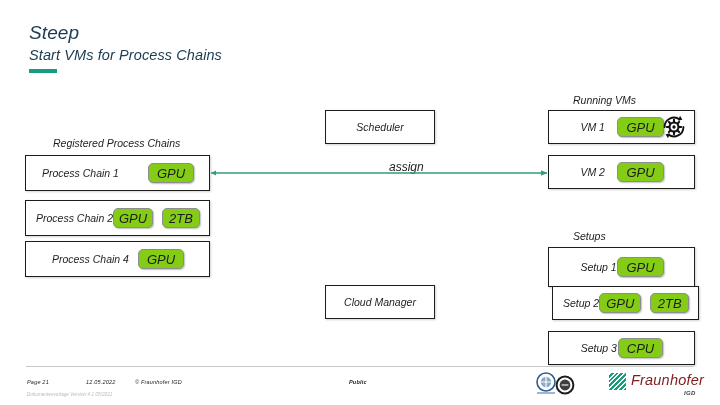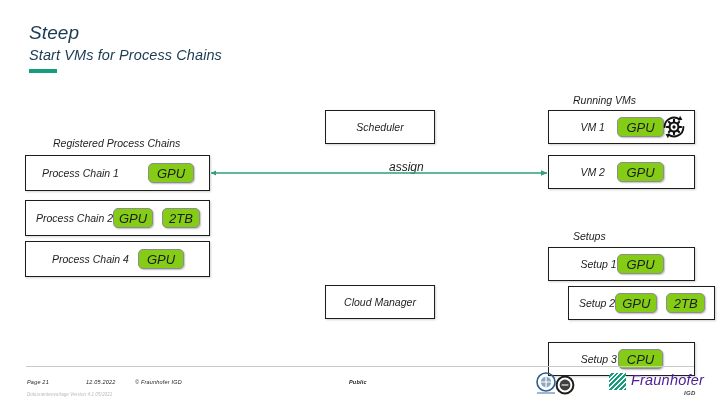--- a/index.html
+++ b/index.html
@@ -185,21 +185,21 @@
     margin-top: 1px;
     background:
       repeating-linear-gradient(
         -45deg,
         #179c7d 0px, #179c7d 2px,
         #ffffff 2px, #ffffff 3.4px
       );
   }
   .fh-word {
     font-size: 14.5px;
-    color: #4c1d95;
+    color: #7f1d1d;
     letter-spacing: 0.2px;
     line-height: 16px;
   }
   .fh-sub {
     position: absolute;
     left: 75px;
     top: 18px;
     font-size: 6px;
     font-weight: bold;
     color: #3d3d3d;
@@ -284,32 +284,32 @@
     </span>
   </div>
 
   <div class="box row-box rightcol" style="left:548px; top:155px; width:147px; height:34px;">
     <span class="box-label">VM 2</span>
     <span class="chip">GPU</span>
   </div>
 
   <div class="caption" style="left:549px; top:230px;">Setups</div>
 
-  <div class="box row-box rightcol" style="left:548px; top:247px; width:147px; height:34px;">
+  <div class="box row-box rightcol" style="left:548px; top:247px; width:147px; height:40px;">
     <span class="box-label">Setup 1</span>
     <span class="chip">GPU</span>
   </div>
 
-  <div class="box row-box rightcol" style="left:568px; top:286px; width:147px; height:34px;">
+  <div class="box row-box rightcol" style="left:552px; top:286px; width:147px; height:34px;">
     <span class="box-label">Setup 2</span>
     <span class="chip">GPU</span>
     <span class="chip">2TB</span>
   </div>
 
-  <div class="box row-box rightcol" style="left:548px; top:342px; width:147px; height:34px;">
+  <div class="box row-box rightcol" style="left:548px; top:331px; width:147px; height:34px;">
     <span class="box-label">Setup 3</span>
     <span class="chip">CPU</span>
   </div>
 
   <div class="footer-rule"></div>
 
   <div class="footer-text footer-page">Page 21</div>
   <div class="footer-text footer-date">12.05.2022</div>
   <div class="footer-text footer-copy">© Fraunhofer IGD</div>
   <div class="footer-text footer-class">Public</div>

